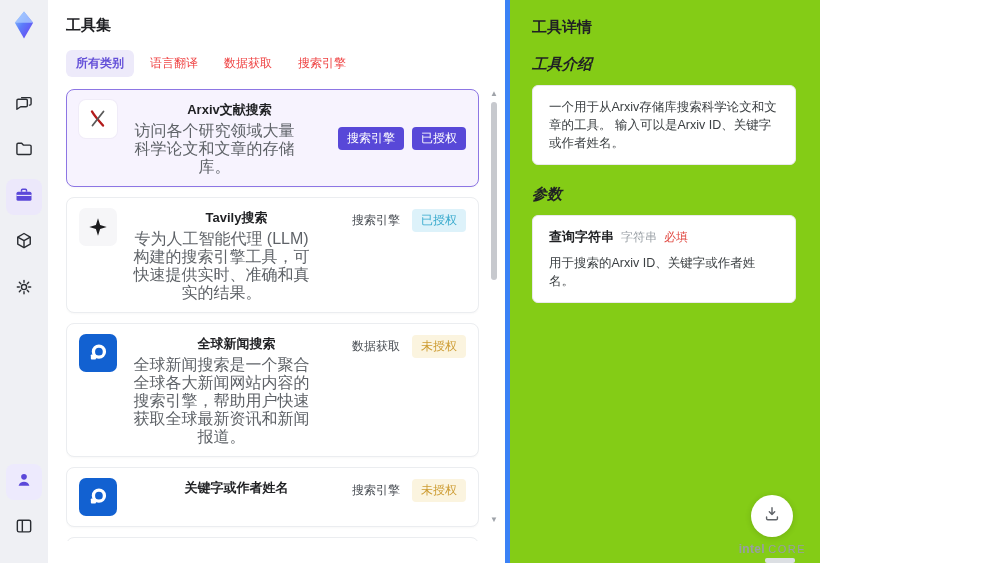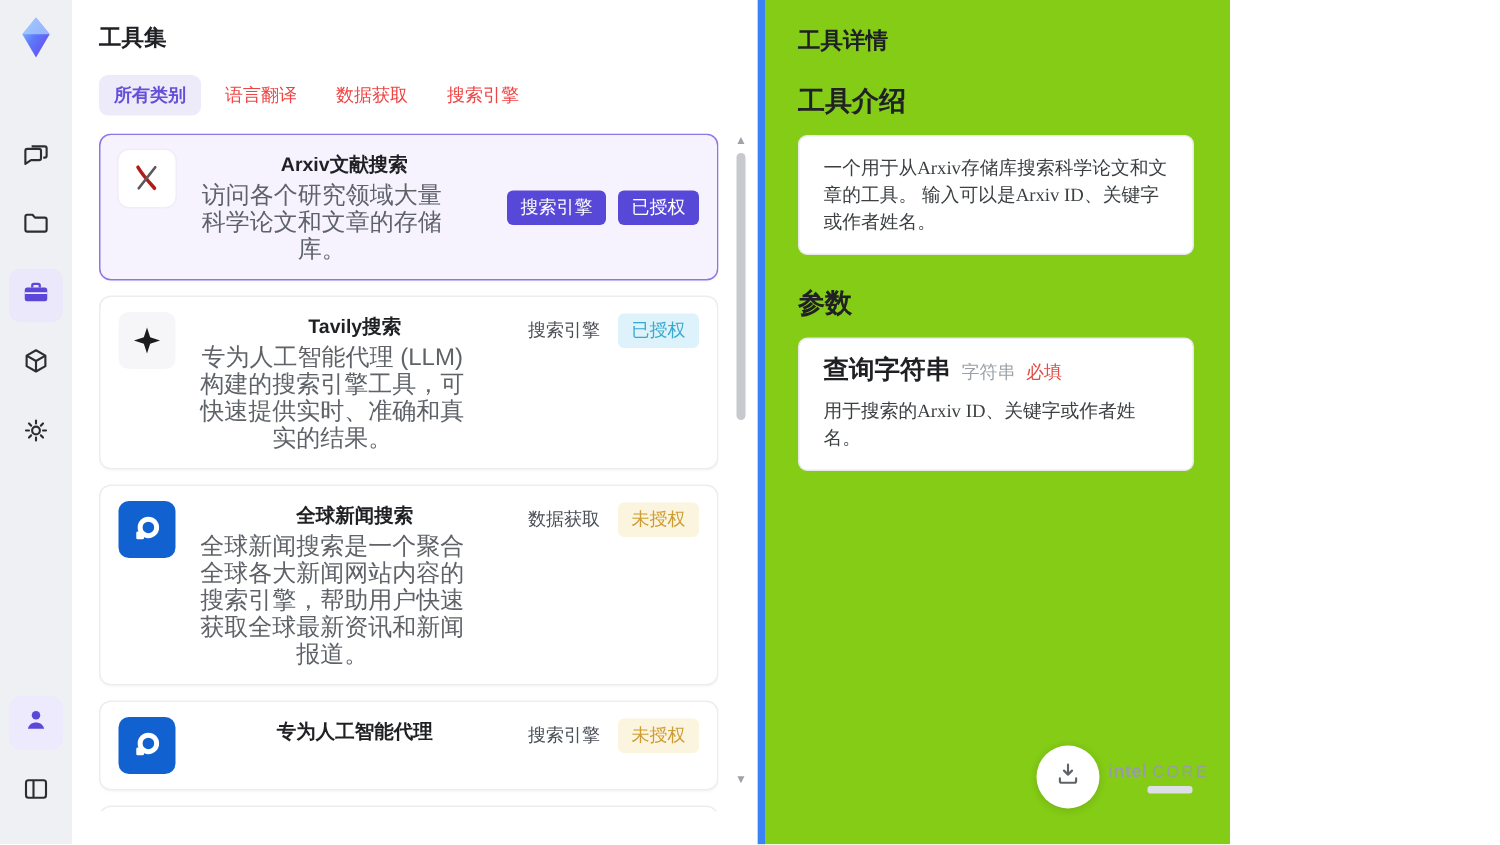--- a/index.html
+++ b/index.html
@@ -48,30 +48,30 @@
   
   .scrollbar { position:absolute; top:0; right:6px; width:10px; height:452px; }
   .scroll-arrow { position:absolute; left:0; width:10px; height:10px; font-size:8px; line-height:10px; text-align:center; color:#9fa3a9; cursor:pointer; }
   .scroll-arrow.up { top:0; }
   .scroll-arrow.down { bottom:16px; }
   .scroll-thumb { position:absolute; left:2px; top:13px; width:6px; height:178px; border-radius:3px; background:#c7c9ce; cursor:pointer; }
 
   
   .detail-panel { flex:1; background:#84cc16; padding:18px 24px 0 22px; border-left:5px solid #3b82f6; }
   .detail-title { font-size:15px; font-weight:700; margin-bottom:18px; }
-  .section-heading { font-size:18px; font-weight:700; margin-bottom:11px; }
-  .detail-box { background:#fff; border:1px solid #e9e9eb; border-radius:6px; padding:12px 16px; font-size:12.5px; color:#3c4043; line-height:18px; margin-bottom:20px;font-family:Liberation Serif, serif; }
+  .section-heading { font-size:15px; font-weight:700; margin-bottom:11px;font-style:italic; }
+  .detail-box { background:#fff; border:1px solid #e9e9eb; border-radius:6px; padding:12px 16px; font-size:12.5px; color:#3c4043; line-height:18px; margin-bottom:20px; }
   .param-head { display:flex; align-items:baseline; gap:7px; }
-  .param-name { font-size:17px; font-weight:700; color:#1f2023; }
+  .param-name { font-size:13px; font-weight:700; color:#1f2023; }
   .param-type { font-size:12px; color:#9aa0a6; }
   .param-required { font-size:12px; color:#e14b44; }
   .param-desc { margin-top:8px; font-size:12.5px; color:#3c4043; }
 
   
-  .float-area { position:absolute; right:14px; bottom:24px; display:flex; flex-direction:row; align-items:center; gap:6px; }
+  .float-area { position:absolute; right:14px; bottom:0; display:flex; flex-direction:column; align-items:center; gap:6px; }
   .dl-btn { width:42px; height:42px; border-radius:50%; background:#fff; box-shadow:0 1px 6px rgba(0,0,0,.14); display:flex; align-items:center; justify-content:center; cursor:pointer; }
   .dl-btn svg { width:20px; height:20px; }
   .brand { color:#989da5; font-size:12px; line-height:13px; text-align:center; }
   .brand .b1 { font-weight:700; letter-spacing:.3px; }
   .brand .b2 { font-weight:400; letter-spacing:1.5px; font-size:11px; }
   .brand-sub { width:30px; height:5px; border-radius:2px; background:#dcdfe3; margin:2px 0 0 26px; }
 </style>
 </head>
 <body>
 
@@ -229,21 +229,21 @@
 
         <div class="card">
           <div class="tool-icon blue">
             <svg viewBox="0 0 24 24">
               <circle cx="13" cy="10.5" r="6" fill="none" stroke="#fff" stroke-width="3.6"></circle>
               <rect x="4.2" y="13.5" width="5.6" height="5.6" rx="1" fill="#fff"></rect>
             </svg>
           </div>
           <div class="card-body">
             <div class="card-text">
-              <div class="card-title">专为人工智能代理</div>
+              <div class="card-title">关键字或作者姓名</div>
             </div>
             <div class="badge-group top">
               <span class="cat-text">搜索引擎</span>
               <span class="badge auth-no">未授权</span>
             </div>
           </div>
         </div>
 
         <div class="card">
           

